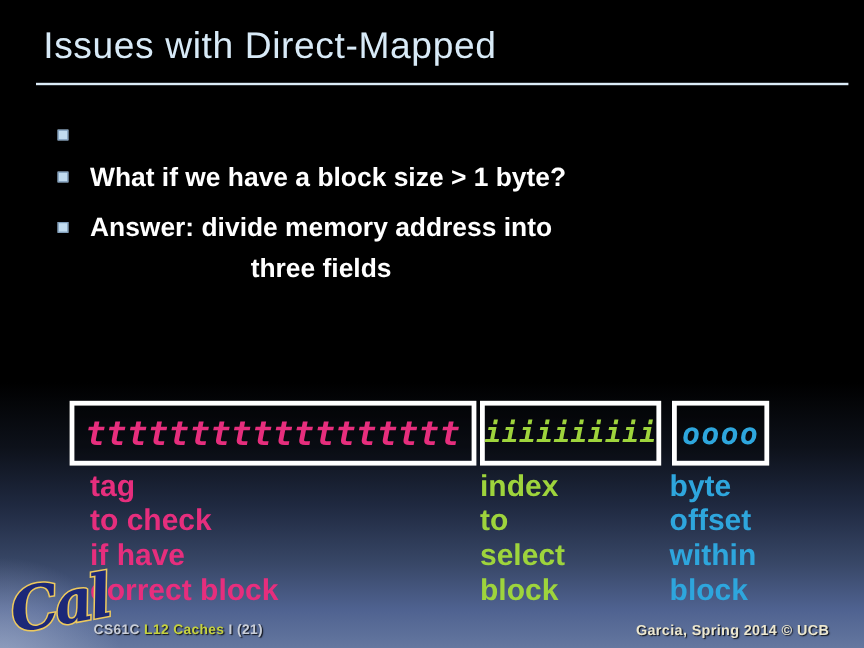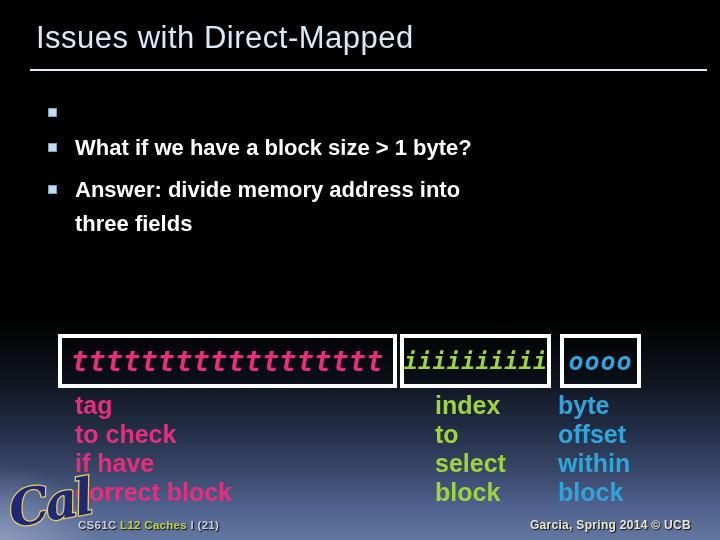--- a/index.html
+++ b/index.html
@@ -27,21 +27,21 @@
     left: 30px; top: 69px;
     width: 677px; height: 2px;
     background: #dcecf8;
   }
   .bullets {
     position: absolute;
     left: 48px; top: 96px;
     width: 640px;
   }
   .bullet-item { display: flex; align-items: flex-start; }
-  .bullet-item + .bullet-item { margin-top: 14px; }
+  .bullet-item + .bullet-item { margin-top: 14px; text-align: center; }
   .bullet-item.tight { margin-top: 8px; }
   .bullet-square {
     flex: 0 0 auto;
     width: 9px; height: 9px;
     margin: 12px 18px 0 0;
     background: #c2dcf0;
     border: 1px solid #7e9cba;
     box-sizing: border-box;
   }
   .bullet-text {
@@ -76,21 +76,21 @@
     top: 391px;
     font-size: 25px;
     font-weight: bold;
     line-height: 29px;
     white-space: pre-line;
   }
   .label-tag    { left: 75px; }
   .label-index  { left: 400px; }
   .label-offset { left: 558px; }
   .pink  { color: #e62e7d; }
-  .green { color: #9ed43c; margin-left: 35px; }
+  .green { color: #9ed43c; }
   .cyan  { color: #2ea6dd; }
   .cal-logo {
     position: absolute;
     left: 2px; top: 460px;
     width: 98px; height: 80px;
   }
   .footer-left {
     position: absolute;
     left: 78px; top: 519px;
     font-size: 11.5px;

